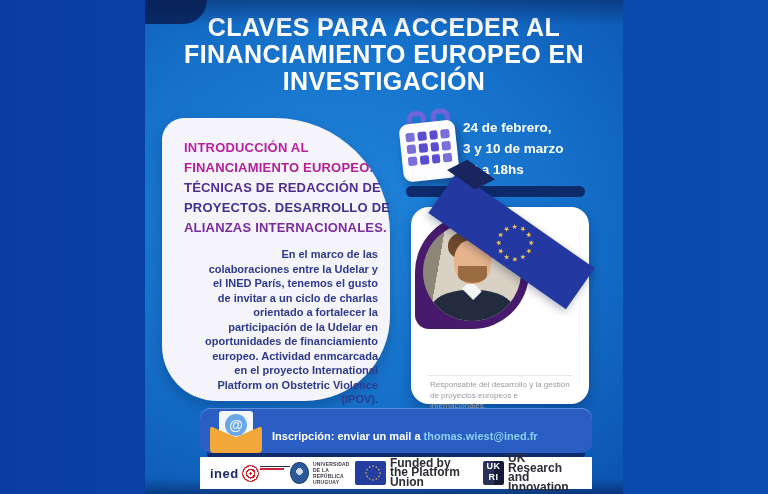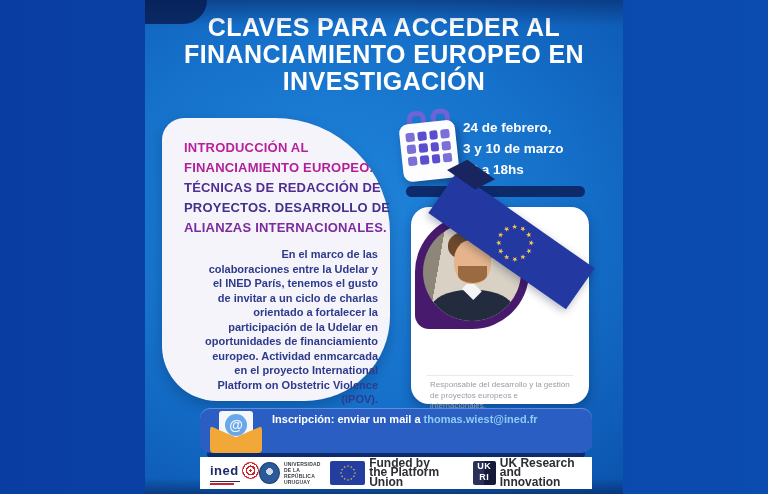--- a/index.html
+++ b/index.html
@@ -101,34 +101,34 @@
   .envelope{position:absolute;left:10px;top:3px;width:52px;height:42px;}
   .env-paper{position:absolute;left:9px;top:0;width:34px;height:28px;background:#f4f6fa;border-radius:3px;}
   .env-badge{
     position:absolute;left:15px;top:3px;width:22px;height:22px;border-radius:50%;
     background:#6aa7e8;color:#eef6ff;font-weight:700;font-size:14px;line-height:22px;text-align:center;
   }
   .env-body{
     position:absolute;left:0;top:15px;width:52px;height:27px;background:#f2a838;border-radius:4px;
     clip-path:polygon(0 0,50% 42%,100% 0,100% 100%,0 100%);
   }
-  .reg-text{position:absolute;left:72px;top:5px;color:#ffffff;font-weight:700;font-size:11px;line-height:12.5px;white-space:nowrap;}
+  .reg-text{position:absolute;left:72px;top:22px;color:#ffffff;font-weight:700;font-size:11px;line-height:12.5px;white-space:nowrap;}
   .reg-email{color:#8ccdf4;}
   
   .footer{
     position:absolute;left:55px;top:457px;width:392px;height:32px;background:#ffffff;z-index:3;
     display:flex;align-items:center;justify-content:space-between;padding:0 10px;box-sizing:border-box;
   }
   .logo{display:flex;align-items:center;gap:4px;}
   .ined-word{color:#1c2a6b;font-weight:800;font-size:13px;letter-spacing:.5px;}
   .ined-spiral{
     width:17px;height:17px;border-radius:50%;
     background:repeating-radial-gradient(circle at 50% 50%,#d0202a 0 1.4px,#ffffff 1.4px 3.6px);
   }
-  .ined-col{display:flex;flex-direction:column;gap:1px;}
+  .ined-col{display:flex;gap:1px;}
   .ined-row{display:flex;align-items:center;gap:3px;}
   .ined-bars i{display:block;height:1.5px;background:#c23;margin-top:1px;}
   .ined-bars i:first-child{width:30px;background:#234;}
   .ined-bars i:last-child{width:24px;}
   .crest{
     width:20px;height:20px;border-radius:50%;
     background:radial-gradient(circle at 50% 42%,#cfd9ea 0 3.5px,#2a5a9a 3.5px 100%);
     border:1px solid #1d406e;
   }
   .udelar-text{font-size:5px;font-weight:700;color:#3a3a42;line-height:6px;letter-spacing:.2px;}

